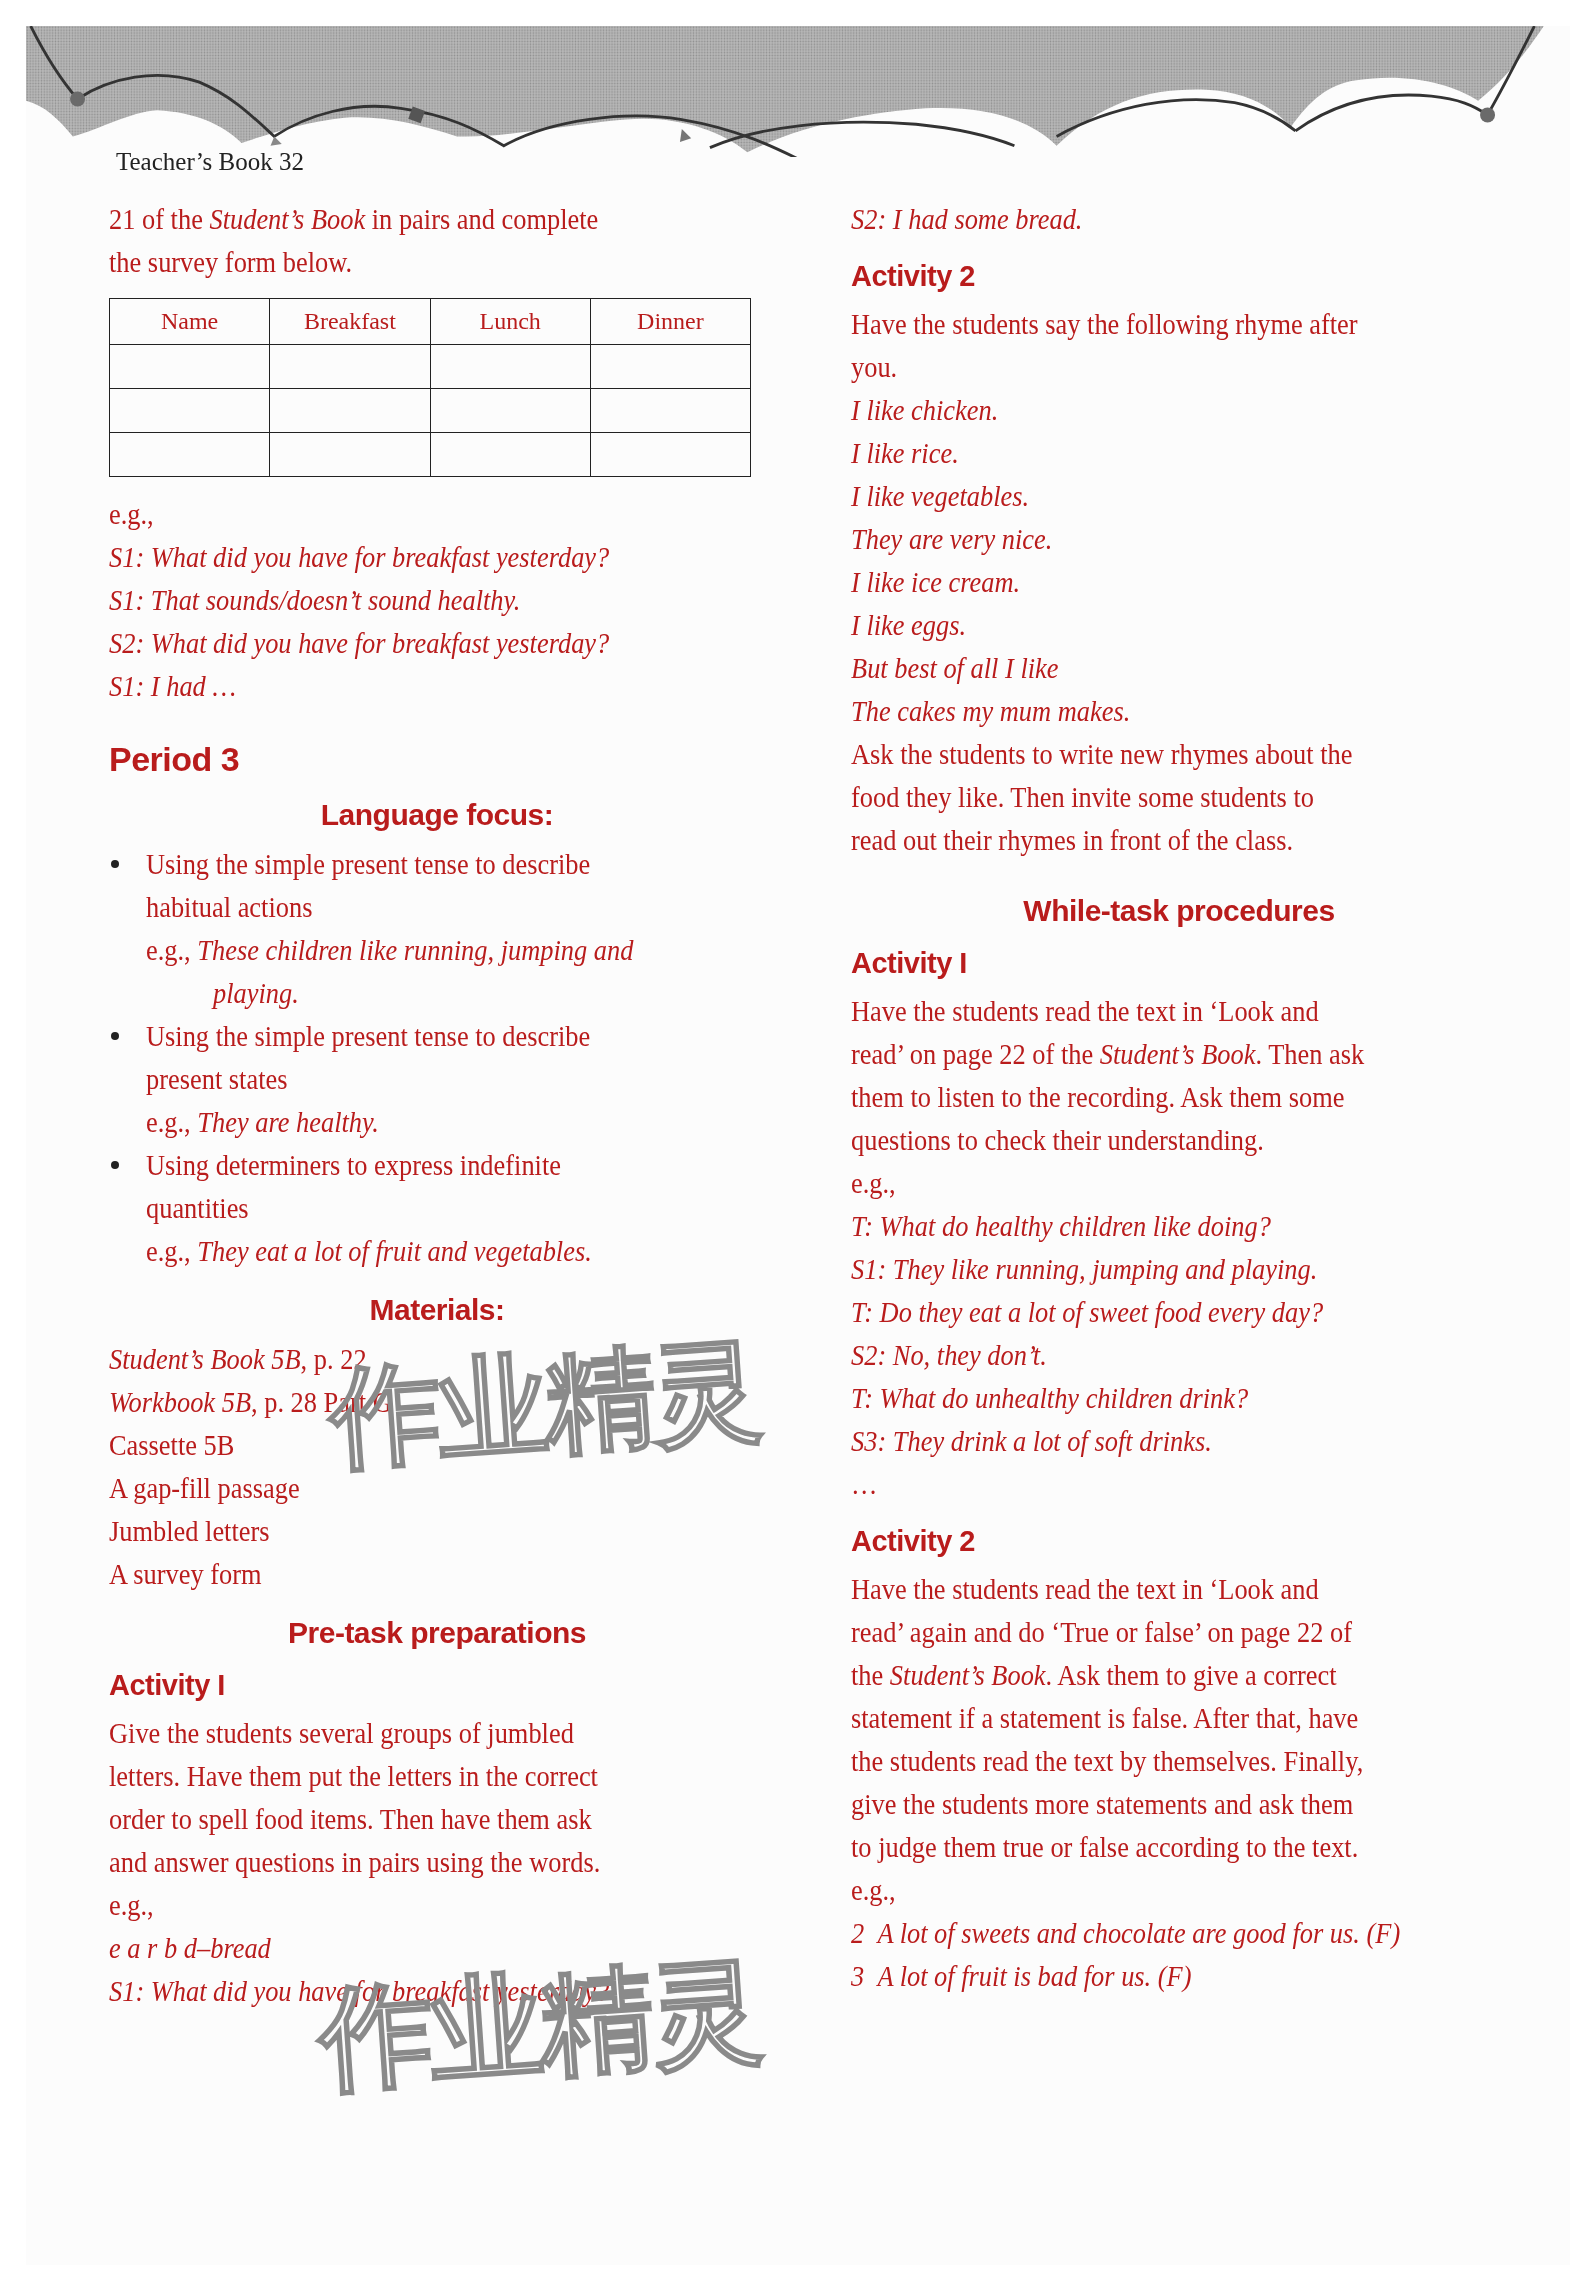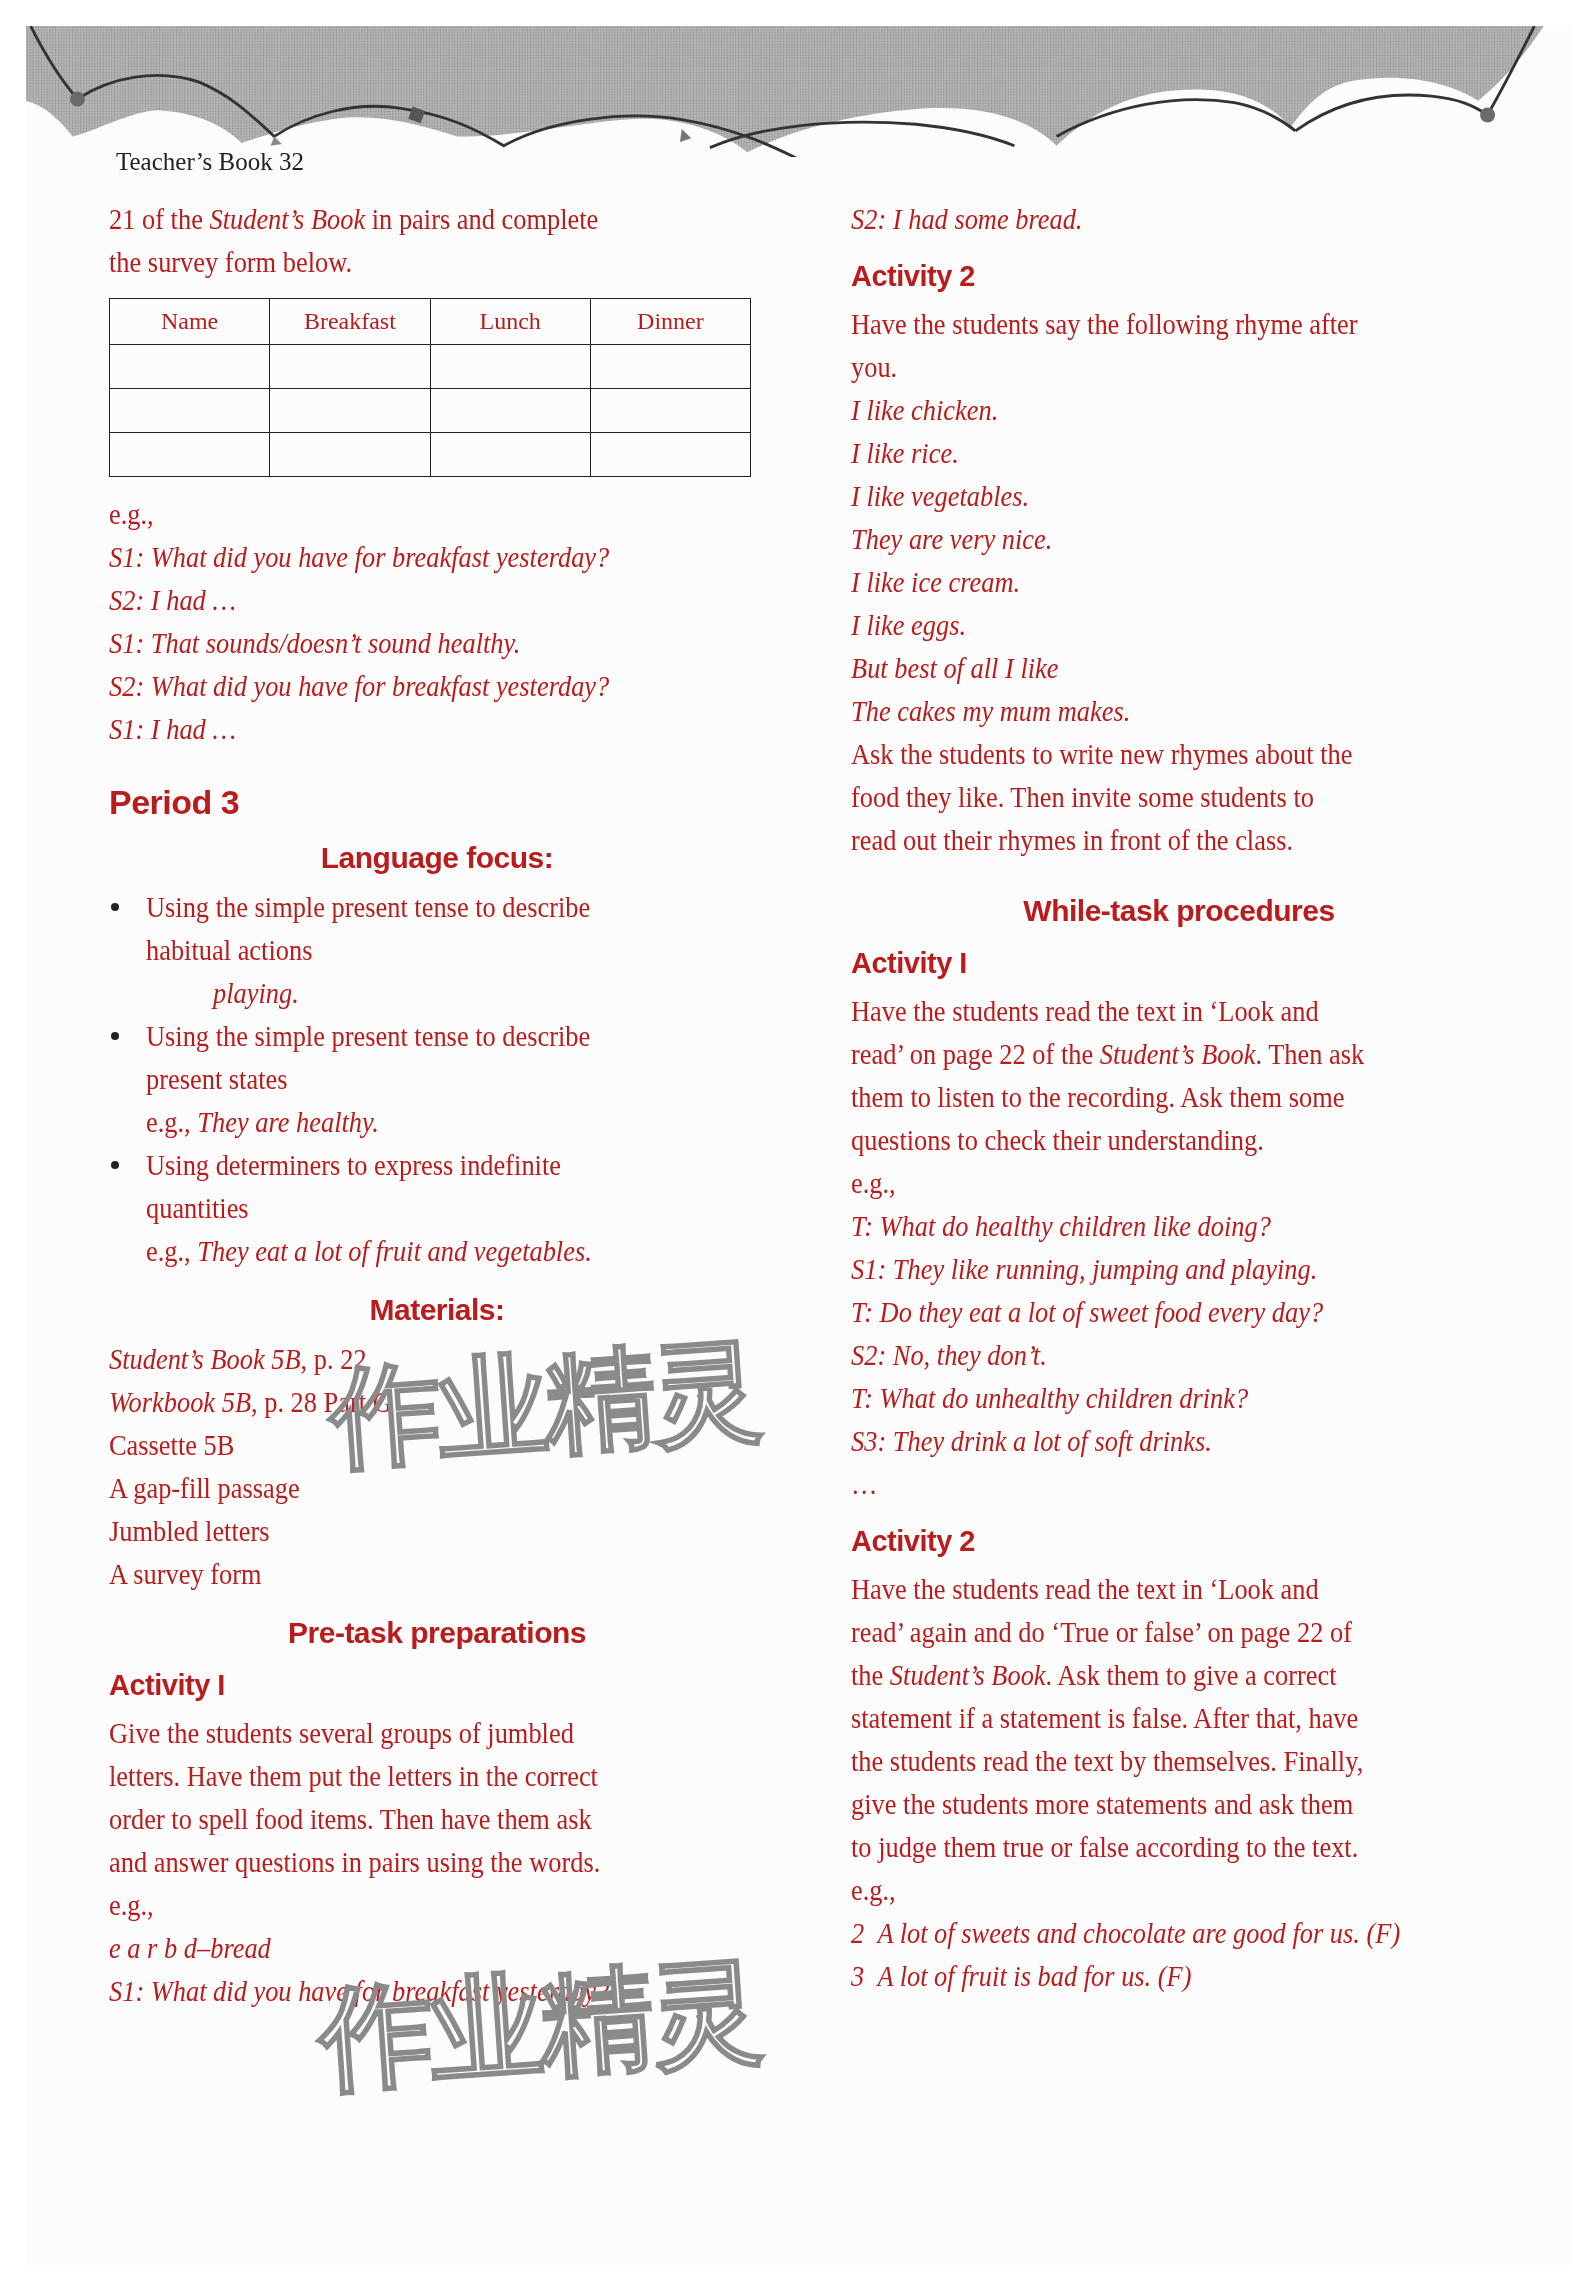--- a/index.html
+++ b/index.html
@@ -81,33 +81,33 @@
           <td></td>
           <td></td>
           <td></td>
           <td></td>
         </tr>
   </tbody>
     </table>
 
   <div class="ln"><span class="sx">e.g.,</span></div>
   <div class="ln it"><span class="sx">S1: What did you have for breakfast yesterday?</span></div>
-  <div class="ln it"><span class="sx">S2: I had …</span></div>
   <div class="ln it"><span class="sx">S1: That sounds/doesn’t sound healthy.</span></div>
   <div class="ln it"><span class="sx">S2: What did you have for breakfast yesterday?</span></div>
   <div class="ln it"><span class="sx">S1: I had …</span></div>
 
   <div class="gap"></div>
   <div class="h1">Period 3</div>
   <div class="h2">Language focus:</div>
 
   <div class="bullet">
     <span class="dot"></span>
     <div class="ln"><span class="sx">Using the simple present tense to describe</span></div>
     <div class="ln"><span class="sx">habitual actions</span></div>
+    <div class="ln"><span class="sx"><span>e.g., </span><span class="it">These children like running, jumping and</span></span></div>
     <div class="ln it" style="padding-left:67px"><span class="sx">playing.</span></div>
   </div>
   <div class="bullet">
     <span class="dot"></span>
     <div class="ln"><span class="sx">Using the simple present tense to describe</span></div>
     <div class="ln"><span class="sx">present states</span></div>
     <div class="ln"><span class="sx"><span>e.g., </span><span class="it">They are healthy.</span></span></div>
   </div>
   <div class="bullet">
     <span class="dot"></span>

